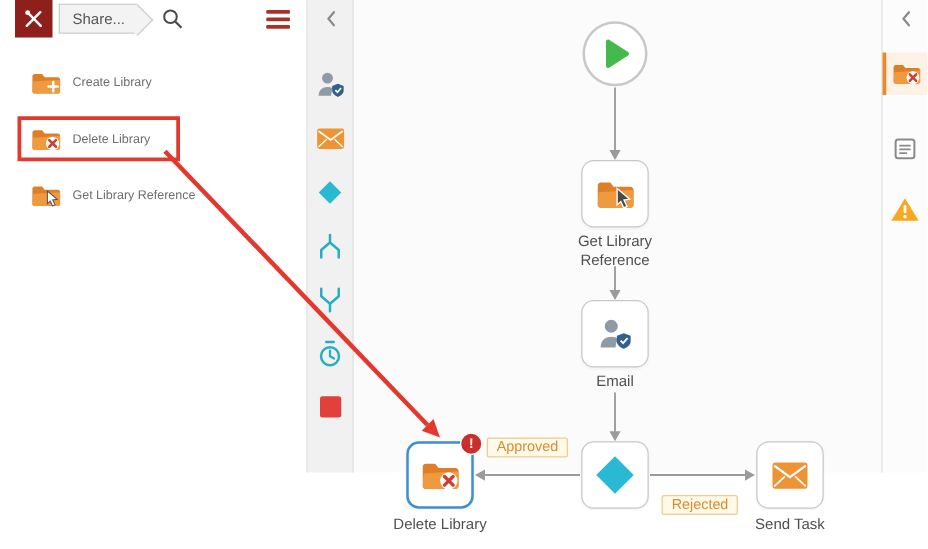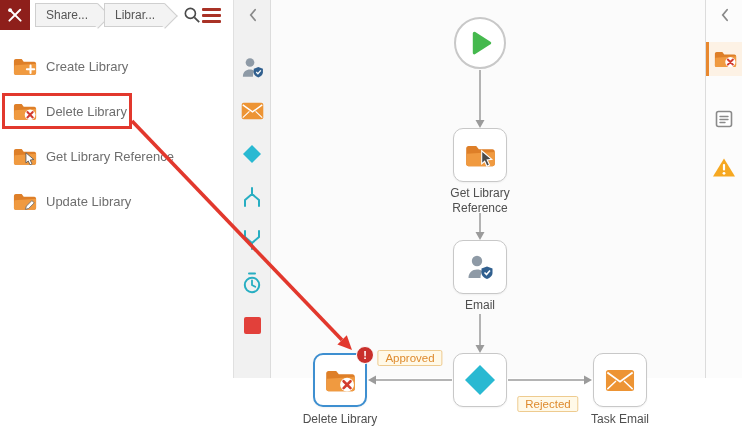--- a/index.html
+++ b/index.html
@@ -1,36 +1,36 @@
 <!DOCTYPE html>
 <html><head>
 <meta charset="utf-8">
 <style>
   * { box-sizing: border-box; margin: 0; padding: 0; }
   html, body { width: 742px; height: 439px; overflow: hidden; }
   body { font-family: "Liberation Sans", sans-serif; background: #fff; }
 
-  .app { position: relative; width: 742px; height: 378px; display: flex; }
+  .app { position: relative; width: 742px; height: 378px; display: flex; padding-left: 12px; }
 
   
   .left-panel { width: 233px; background: #fff; position: relative; flex: 0 0 233px; }
   .panel-header { height: 30px; display: flex; align-items: center; }
   .brand { width: 30px; height: 30px; background: #8E1F1B; display: flex; align-items: center; justify-content: center; flex: 0 0 30px; cursor: pointer; }
   .crumbs { display: flex; margin-left: 5px; gap: 6px; }
   .crumb { position: relative; background: #F3F3F3; border: 1px solid #CFCFCF; border-right: none; height: 24px; line-height: 22px; font-size: 12px; color: #555; padding: 0 10px 0 10px; cursor: pointer; white-space: nowrap; }
   .crumb::after { content: ""; position: absolute; right: -8.5px; top: 3px; width: 17px; height: 17px; transform: rotate(45deg); background: #F3F3F3; border-top: 1px solid #CFCFCF; border-right: 1px solid #CFCFCF; }
   .crumb span { position: relative; z-index: 2; }
   .hdr-icon { display: flex; align-items: center; justify-content: center; cursor: pointer; }
   .hdr-icon.search { margin-left: 17px; width: 22px; height: 22px; }
   .hdr-icon.menu { margin-left: auto; margin-right: 12px; flex-direction: column; gap: 3px; width: 22px; }
   .hdr-icon.menu .bar { display: block; width: 19px; height: 3px; background: #A93226; border-radius: 1px; }
 
   .lib-list { margin-top: 14px; }
   .lib-item { height: 45px; display: flex; align-items: center; padding-left: 12px; gap: 9px; cursor: pointer; }
-  .lib-item .label { font-size: 13px; color: #6E6E6E; }
+  .lib-item .label { font-size: 10px; color: #6E6E6E; }
   .lib-item .icon { width: 25px; display: flex; justify-content: center; }
 
   .annotation-rect { position: absolute; left: 2px; top: 93px; width: 130px; height: 36px; border: 3px solid #E2382D; pointer-events: none; z-index: 70; }
 
   
   .mid-rail { width: 38px; flex: 0 0 38px; background: #F1F1F1; border-left: 1px solid #E0E0E0; border-right: 1px solid #DCDCDC; display: flex; flex-direction: column; align-items: center; }
   .rail-chevron { width: 100%; height: 30px; display: flex; align-items: center; justify-content: center; cursor: pointer; }
   .mid-rail .spacer { height: 16px; }
   .tool-slot { width: 100%; height: 43px; display: flex; align-items: center; justify-content: center; cursor: pointer; }
   .stop-sq { width: 17px; height: 17px; background: #E2403A; border-radius: 2px; display: block; }
@@ -67,23 +67,20 @@
       <div class="brand">
         <svg width="18" height="18" viewBox="0 0 24 24">
           <path d="M4.5 19.5 L19 5" stroke="#fff" stroke-width="2.6" stroke-linecap="round" fill="none"></path>
           <path d="M5 5 L19.5 19.5" stroke="#fff" stroke-width="2.6" stroke-linecap="round" fill="none"></path>
           <circle cx="5.5" cy="5.5" r="2.6" fill="#fff"></circle>
         </svg>
       </div>
       <div class="crumbs">
         <div class="crumb">
           <span>Share...</span>
-        </div>
-        <div class="crumb">
-          <span>Librar...</span>
         </div>
       </div>
       <div class="hdr-icon search">
         <svg width="18" height="18" viewBox="0 0 20 20">
           <circle cx="8.2" cy="8.2" r="5.6" fill="none" stroke="#4A4A4A" stroke-width="1.8"></circle>
           <line x1="12.6" y1="12.6" x2="18" y2="18" stroke="#4A4A4A" stroke-width="2"></line>
         </svg>
       </div>
       <div class="hdr-icon menu">
         <span class="bar"></span>
@@ -127,32 +124,20 @@
             <path d="M1 5 C1 3.9 1.9 3 3 3 h6.4 l2.2 2.8 H23 c1.1 0 2 .9 2 2 v10.2 c0 1.1-.9 2-2 2 H3 c-1.1 0-2-.9-2-2 z" fill="#DE7F28"></path>
             <path d="M1.6 9.6 L25 8 v9.9 c0 1.2-.9 2.1-2 2.1 H3 c-1.1 0-2-.9-2-2 z" fill="#F09A40"></path>
             <g transform="translate(13,7)">
               <path d="M1 0 L9.5 7.2 L5.6 7.8 L7.6 12 L5.4 13 L3.5 8.8 L1 11 Z" fill="#fff" stroke="#555" stroke-width="0.9"></path>
             </g>
           </svg>
         </span>
         <span class="label">Get Library Reference</span>
       </div>
 
-      <div class="lib-item">
-        <span class="icon">
-          <svg width="24" height="21" viewBox="0 0 26 22">
-            <path d="M1 5 C1 3.9 1.9 3 3 3 h6.4 l2.2 2.8 H23 c1.1 0 2 .9 2 2 v10.2 c0 1.1-.9 2-2 2 H3 c-1.1 0-2-.9-2-2 z" fill="#DE7F28"></path>
-            <path d="M1.6 9.6 L25 8 v9.9 c0 1.2-.9 2.1-2 2.1 H3 c-1.1 0-2-.9-2-2 z" fill="#F09A40"></path>
-            <g transform="translate(13,9)">
-              <path d="M0.5 10.5 L1.5 7 L7.5 1 L10 3.5 L4 9.5 Z" fill="#fff" stroke="#666" stroke-width="0.9"></path>
-            </g>
-          </svg>
-        </span>
-        <span class="label">Update Library</span>
-      </div>
 
     </div>
 
     <div class="annotation-rect"></div>
   </div>
 
   <div class="mid-rail">
     <div class="rail-chevron">
       <svg width="9" height="14" viewBox="0 0 10 16">
         <path d="M8 2 L3 8 L8 14" stroke="#8A8A8A" stroke-width="2" fill="none" stroke-linecap="round"></path>
@@ -274,21 +259,21 @@
     </div>
     <div class="node-label" style="left:69px; top:412px; width:92px;">Delete Library</div>
 
     <div class="node" style="left:322px; top:353px;">
       <svg width="30" height="23" viewBox="0 0 26 20">
         <rect x="0.8" y="0.8" width="24.4" height="18.4" rx="2.2" fill="#ED9434"></rect>
         <path d="M2 3 L13 11 L24 3" fill="none" stroke="#fff" stroke-width="1.6"></path>
         <path d="M2 17.5 L9.5 10.5 M24 17.5 L16.5 10.5" stroke="#fff" stroke-width="1.2"></path>
       </svg>
     </div>
-    <div class="node-label" style="left:349px; top:412px; width:80px;">Task Email</div>
+    <div class="node-label" style="left:349px; top:412px; width:80px;">Send Task</div>
 
     <div class="edge-label" style="left:139px; top:350px;text-align:right;">Approved</div>
     <div class="edge-label" style="left:277px; top:350px;margin-top:46px;">Rejected</div>
 
   </div>
 
   <div class="right-rail">
     <div class="rail-chevron">
       <svg width="9" height="14" viewBox="0 0 10 16">
         <path d="M8 2 L3 8 L8 14" stroke="#8A8A8A" stroke-width="2" fill="none" stroke-linecap="round"></path>

